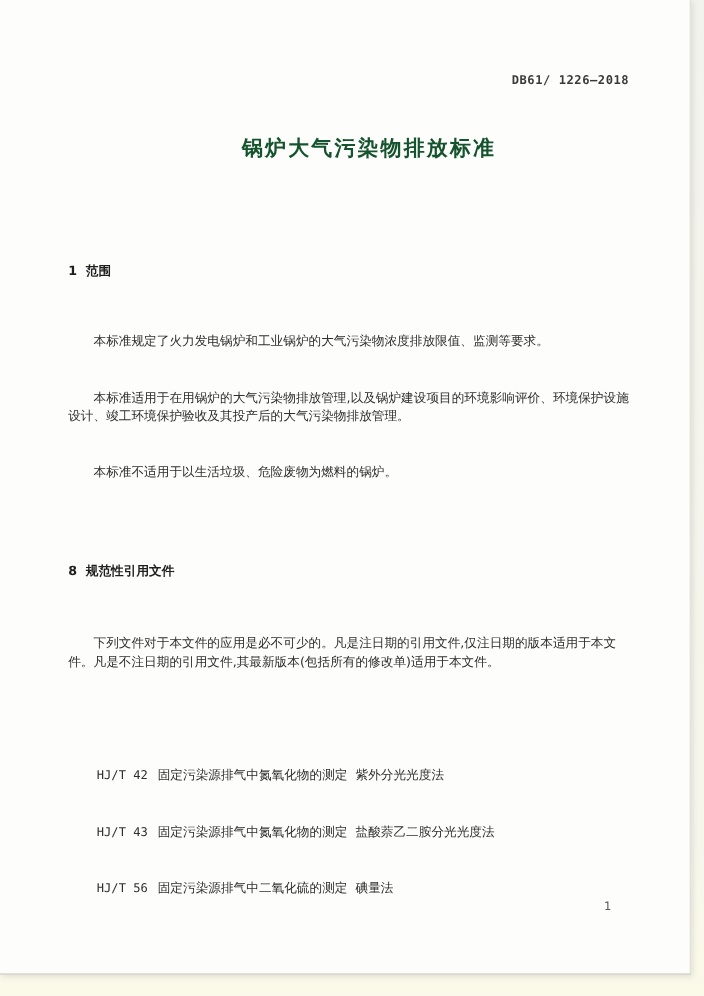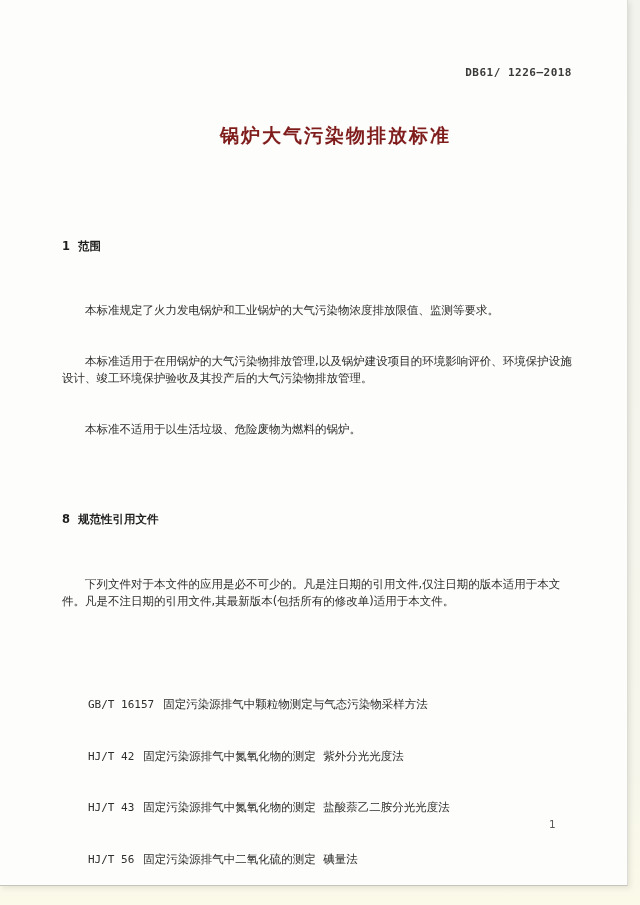--- a/index.html
+++ b/index.html
@@ -36,21 +36,21 @@
     font-weight: 600;
     letter-spacing: 0.5px;
     color: #3a3a3a;
   }
   .doc-title {
     margin-top: 42px;
     text-align: center;
     font-size: 19px;
     font-weight: 700;
     letter-spacing: 2px;
-    color: #7f1d1d;
+    color: #14532d;
     line-height: 28px;
     padding-left: 44px;
   }
   .content {
     padding: 0 50px 0 62px;
     font-size: 11.5px;
     line-height: 17px;
   }
   .sec-heading {
     font-size: 11.5px;
@@ -88,21 +88,20 @@
 
       <h2 class="sec-heading s1">1  范围</h2>
       <p class="para first">本标准规定了火力发电锅炉和工业锅炉的大气污染物浓度排放限值、监测等要求。</p>
       <p class="para">本标准适用于在用锅炉的大气污染物排放管理,以及锅炉建设项目的环境影响评价、环境保护设施设计、竣工环境保护验收及其投产后的大气污染物排放管理。</p>
       <p class="para">本标准不适用于以生活垃圾、危险废物为燃料的锅炉。</p>
 
       <h2 class="sec-heading s2">8  规范性引用文件</h2>
       <p class="intro">下列文件对于本文件的应用是必不可少的。凡是注日期的引用文件,仅注日期的版本适用于本文件。凡是不注日期的引用文件,其最新版本(包括所有的修改单)适用于本文件。</p>
 
       <div class="ref-list">
-        <div class="ref-line"><span class="ref-code">GB/T 16157</span><span class="ref-title">固定污染源排气中颗粒物测定与气态污染物采样方法</span></div>
         <div class="ref-line"><span class="ref-code">HJ/T 42</span><span class="ref-title">固定污染源排气中氮氧化物的测定  紫外分光光度法</span></div>
         <div class="ref-line"><span class="ref-code">HJ/T 43</span><span class="ref-title">固定污染源排气中氮氧化物的测定  盐酸萘乙二胺分光光度法</span></div>
         <div class="ref-line"><span class="ref-code">HJ/T 56</span><span class="ref-title">固定污染源排气中二氧化硫的测定  碘量法</span></div>
         
         
         
         
         
         
         

